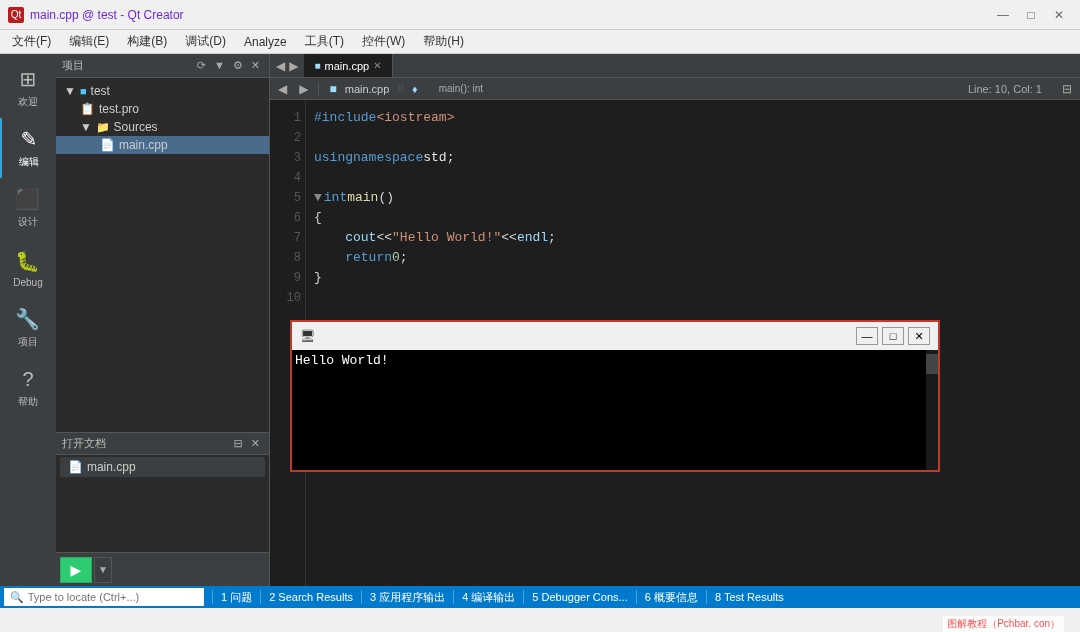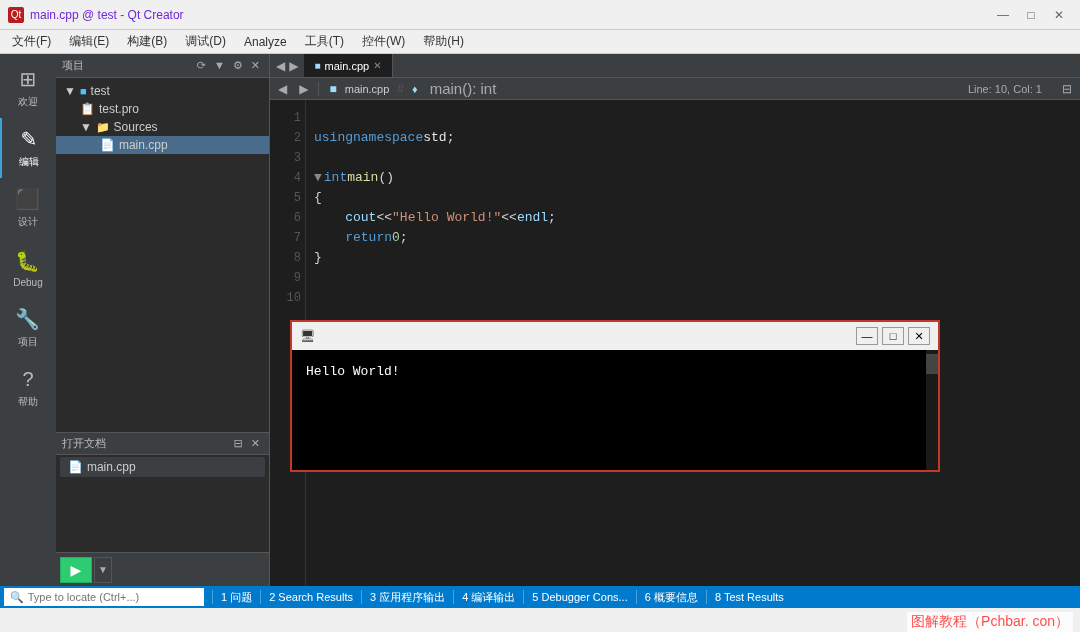--- a/index.html
+++ b/index.html
@@ -49,58 +49,58 @@
     
     #editor-area { flex: 1; display: flex; flex-direction: column; background: #1e1e1e; }
     #editor-tabs { height: 24px; background: #3c3f41; display: flex; align-items: center; border-bottom: 1px solid #555; }
     .editor-tab { display: flex; align-items: center; padding: 2px 10px; font-size: 11px; color: #bbb; cursor: pointer; border-right: 1px solid #555; height: 100%; gap: 4px; }
     .editor-tab.active { background: #1e1e1e; color: #fff; }
     .editor-tab .tab-close { color: #888; font-size: 10px; cursor: pointer; }
 
     #editor-toolbar { height: 22px; background: #3c3f41; display: flex; align-items: center; padding: 0 4px; border-bottom: 1px solid #555; gap: 4px; }
     .toolbar-btn { color: #aaa; font-size: 12px; cursor: pointer; padding: 1px 4px; }
     .toolbar-separator { width: 1px; background: #555; height: 14px; margin: 0 2px; }
-    #breadcrumb { margin-left: 8px; color: #aaa; font-size: 15px; flex: 1; }
+    #breadcrumb { margin-left: 17px; color: #aaa; font-size: 10px; flex: 1; }
     #line-col { color: #aaa; font-size: 11px; margin-left: auto; padding-right: 8px; }
 
     
     #code-container { flex: 1; display: flex; overflow: hidden; position: relative; }
     #line-numbers { width: 36px; background: #1e1e1e; padding: 8px 4px; text-align: right; color: #555; font-size: 12px; font-family: 'Courier New', monospace; line-height: 20px; border-right: 1px solid #333; user-select: none; }
     #code-content { flex: 1; padding: 8px; color: #d4d4d4; font-size: 13px; font-family: 'Courier New', monospace; line-height: 20px; overflow: auto; }
     .kw { color: #569cd6; }
     .str { color: #ce9178; }
     .fn { color: #dcdcaa; }
     .fold-btn { color: #888; cursor: pointer; margin-right: 2px; }
 
     
     #terminal-popup { position: absolute; top: 220px; left: 20px; width: 650px; background: #000; border: 2px solid #c0392b; z-index: 10; }
     #terminal-titlebar { background: #f0f0f0; height: 28px; display: flex; align-items: center; justify-content: space-between; padding: 0 8px; }
     .term-title { font-size: 11px; color: #333; display: flex; align-items: center; gap: 6px; }
     .term-controls { display: flex; gap: 4px; }
     .term-btn { width: 22px; height: 18px; display: flex; align-items: center; justify-content: center; font-size: 11px; cursor: pointer; border: 1px solid #999; background: #f0f0f0; }
-    #terminal-body { height: 120px; background: #000; color: #fff; font-family: 'Courier New', monospace; font-size: 13px; padding: 14px; }
+    #terminal-body { height: 120px; background: #000; color: #fff; font-family: 'Courier New', monospace; font-size: 13px; padding: 3px; }
 
     
     #status-bar { height: 22px; background: #007acc; display: flex; align-items: center; padding: 0 4px; gap: 0; }
     #search-box { width: 200px; height: 18px; background: #fff; display: flex; align-items: center; padding: 0 6px; gap: 4px; margin-right: 8px; }
     #search-box input { border: none; outline: none; font-size: 11px; flex: 1; background: transparent; }
     .status-item { color: #fff; font-size: 11px; padding: 0 8px; cursor: pointer; white-space: nowrap; }
     .status-separator { width: 1px; background: rgba(255,255,255,0.3); height: 14px; }
     .run-btn { width: 32px; height: 26px; background: #2ecc71; display: flex; align-items: center; justify-content: center; cursor: pointer; border: 1px solid #27ae60; }
     .run-btn2 { width: 22px; height: 26px; background: #3c3f41; display: flex; align-items: center; justify-content: center; cursor: pointer; border: 1px solid #555; }
 
     
     ::-webkit-scrollbar { width: 8px; height: 8px; }
     ::-webkit-scrollbar-track { background: #2b2b2b; }
     ::-webkit-scrollbar-thumb { background: #555; }
 
     .code-line { display: flex; align-items: baseline; }
     
     
-    #watermark { position: absolute; bottom: 0; right: 7px; color: rgba(255,0,0,0.7); font-size: 14px; background: rgba(255,255,255,0.8); padding: 1px 4px; }
+    #watermark { position: absolute; bottom: 0; right: 16px; color: rgba(255,0,0,0.7); font-size: 10px; background: rgba(255,255,255,0.8); padding: 1px 4px; }
   </style>
 </head>
 <body>
 
 <div id="title-bar">
   <div class="title-left">
     <div class="app-icon">Qt</div>
     <span class="title-text">main.cpp @ test - Qt Creator</span>
   </div>
   <div class="win-controls">
@@ -243,20 +243,24 @@
         <div>3</div>
         <div>4</div>
         <div>5</div>
         <div>6</div>
         <div>7</div>
         <div>8</div>
         <div>9</div>
         <div>10</div>
       </div>
       <div id="code-content">
+        <div class="code-line">
+            <span class="kw">#include</span> 
+            <span style="color:#ce9178;">&lt;iostream&gt;</span>
+          </div>
         <div class="code-line">&nbsp;</div>
         <div class="code-line"><span class="kw">using</span> <span class="kw">namespace</span> <span style="color:#e5e5e5;">std</span>;</div>
         <div class="code-line">&nbsp;</div>
         <div class="code-line"><span class="fold-btn">▼</span><span class="kw">int</span> <span class="fn">main</span>()</div>
         <div class="code-line">{</div>
         <div class="code-line">&nbsp;&nbsp;&nbsp;&nbsp;<span style="color:#9cdcfe;">cout</span> &lt;&lt; <span class="str">"Hello World!"</span> &lt;&lt; <span style="color:#9cdcfe;">endl</span>;</div>
         <div class="code-line">&nbsp;&nbsp;&nbsp;&nbsp;<span class="kw">return</span> <span style="color:#b5cea8;">0</span>;</div>
         <div class="code-line">}</div>
         <div class="code-line">&nbsp;</div>
       </div>

